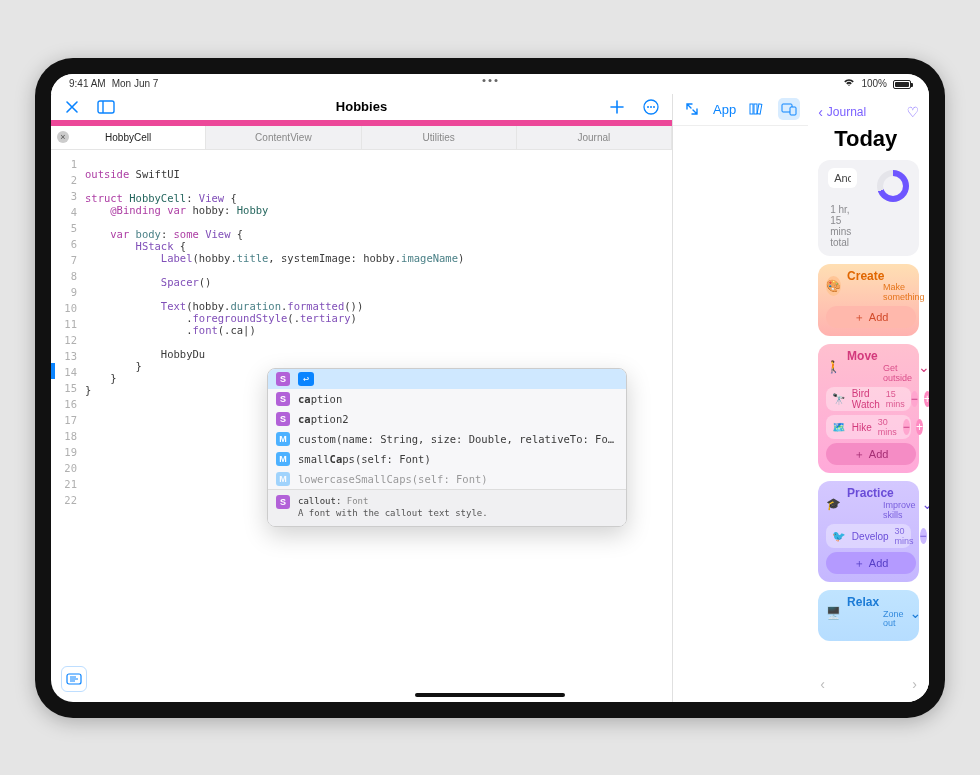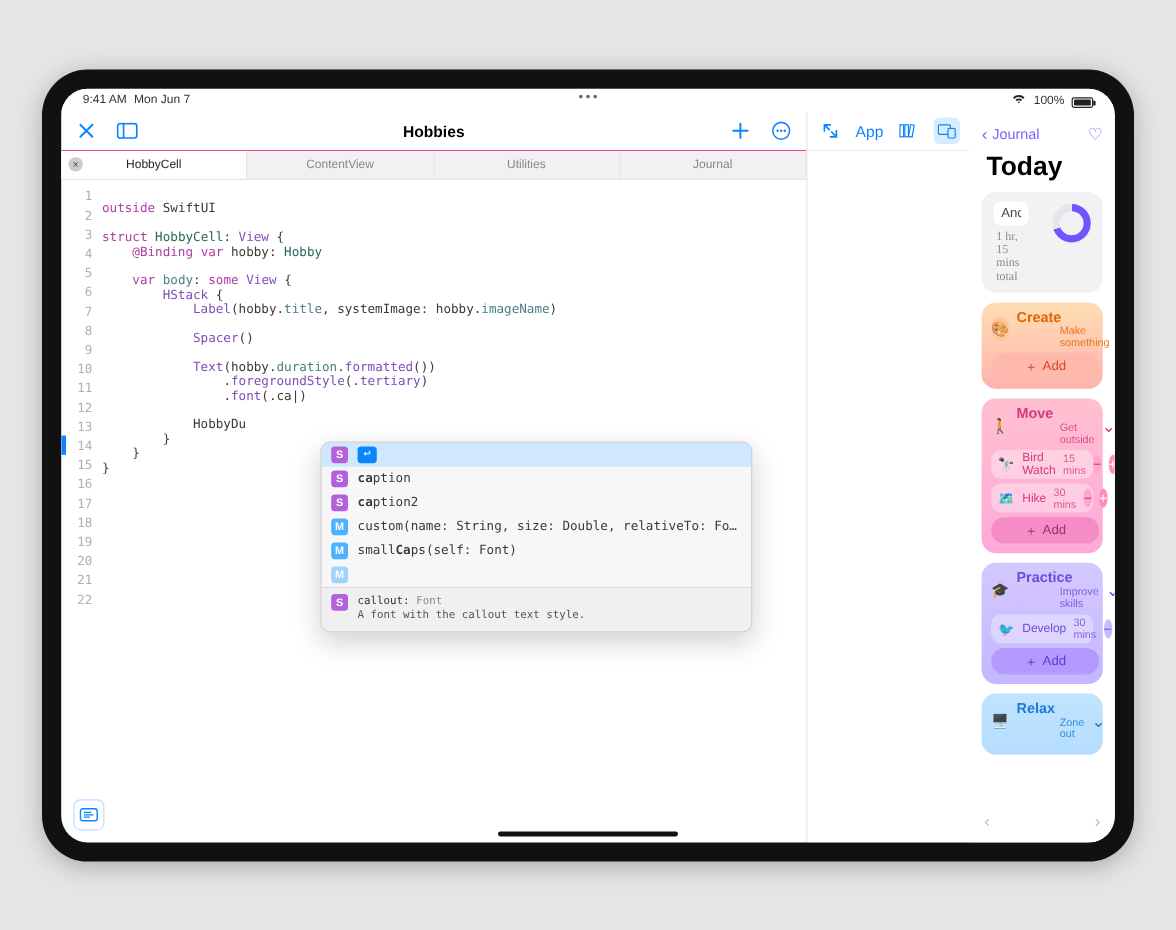--- a/index.html
+++ b/index.html
@@ -82,21 +82,21 @@
     background: #fff;
     overflow: hidden;
   }
   
   .toolbar {
     height: 32px;
     display: flex;
     align-items: center;
     padding: 0 10px;
     gap: 12px;
-    border-bottom: 1px solid #ec4899;
+    border-bottom: 6px solid #ec4899;
   }
   .toolbar .title { flex:1; text-align:center; font-size:13px; font-weight:600; }
   .icon-btn {
     width: 22px; height: 22px; display:flex; align-items:center; justify-content:center;
     color: #0a84ff; font-size:16px;
   }
   
   .tabbar {
     height: 24px;
     display: flex;
@@ -216,30 +216,30 @@
     width:22px;height:22px;border-radius:5px;display:flex;align-items:center;justify-content:center;
   }
   .seg.active { background:#d8ecff;}
   .preview-body {
     flex:1; overflow:hidden; padding:6px 10px 0; position:relative; background:#fff;
   }
   .pv-nav { display:flex; align-items:center; justify-content:space-between; height:24px;}
   .pv-nav .back { display:flex; align-items:center; gap:4px; color:#7b61ff; font-size:12px;}
   .pv-nav .back .chev { font-size:14px;}
   .pv-nav .heart { color:#7b61ff; font-size:14px;}
-  h1.today { font-size:22px; font-weight:800; margin:2px 4px 8px;}
+  h1.today { font-size:22px; font-weight:800; margin:2px 16px 8px;}
   .summary-card {
     background:#f2f2f5; border-radius:12px; padding:8px 62px 8px 10px; margin-bottom:8px;
     position:relative;
   }
   .summary-input {
     background:#fff; border-radius:6px; padding:4px 6px; font-size:11px; color:#444; width:100%;
     border:none; outline:none;
   }
-  .summary-sub { font-size:10px; color:#8a8a8e; margin-top:4px; padding-left:2px;font-family:Liberation Serif, serif;}
+  .summary-sub { font-size:10px; color:#8a8a8e; margin-top:16px; padding-left:2px;}
   .summary-ring {
     position:absolute; right:10px; top:10px;
     width:32px;height:32px;border-radius:50%;
     background: conic-gradient(#6e56ff 0 250deg, #e5e5ea 250deg 360deg);
     display:flex;align-items:center;justify-content:center;
   }
   .summary-ring::after{content:"";width:20px;height:20px;border-radius:50%;background:#f2f2f5;}
 
   .card {
     border-radius:12px; padding:6px 8px 8px; margin-bottom:8px; font-size:11px;
@@ -458,20 +458,21 @@
             <div class="ac-item">
               <span class="ac-badge M">M</span>
               <span class="txt">custom(name: String, size: Double, relativeTo: Fon…</span>
             </div>
             <div class="ac-item">
               <span class="ac-badge M">M</span>
               <span class="txt">small<b>Ca</b>ps(self: Font)</span>
             </div>
             <div class="ac-item" style="opacity:.5;">
               <span class="ac-badge M">M</span>
+              <span class="txt">lowercaseSmallCaps(self: Font)</span>
             </div>
             <div class="ac-doc">
               <span class="ac-badge S">S</span>
               <div class="docbox">
                 <div><span class="doc-title">callout:</span> <span class="doc-type">Font</span></div>
                 <div>A font with the callout text style.</div>
               </div>
             </div>
           </div>
 

